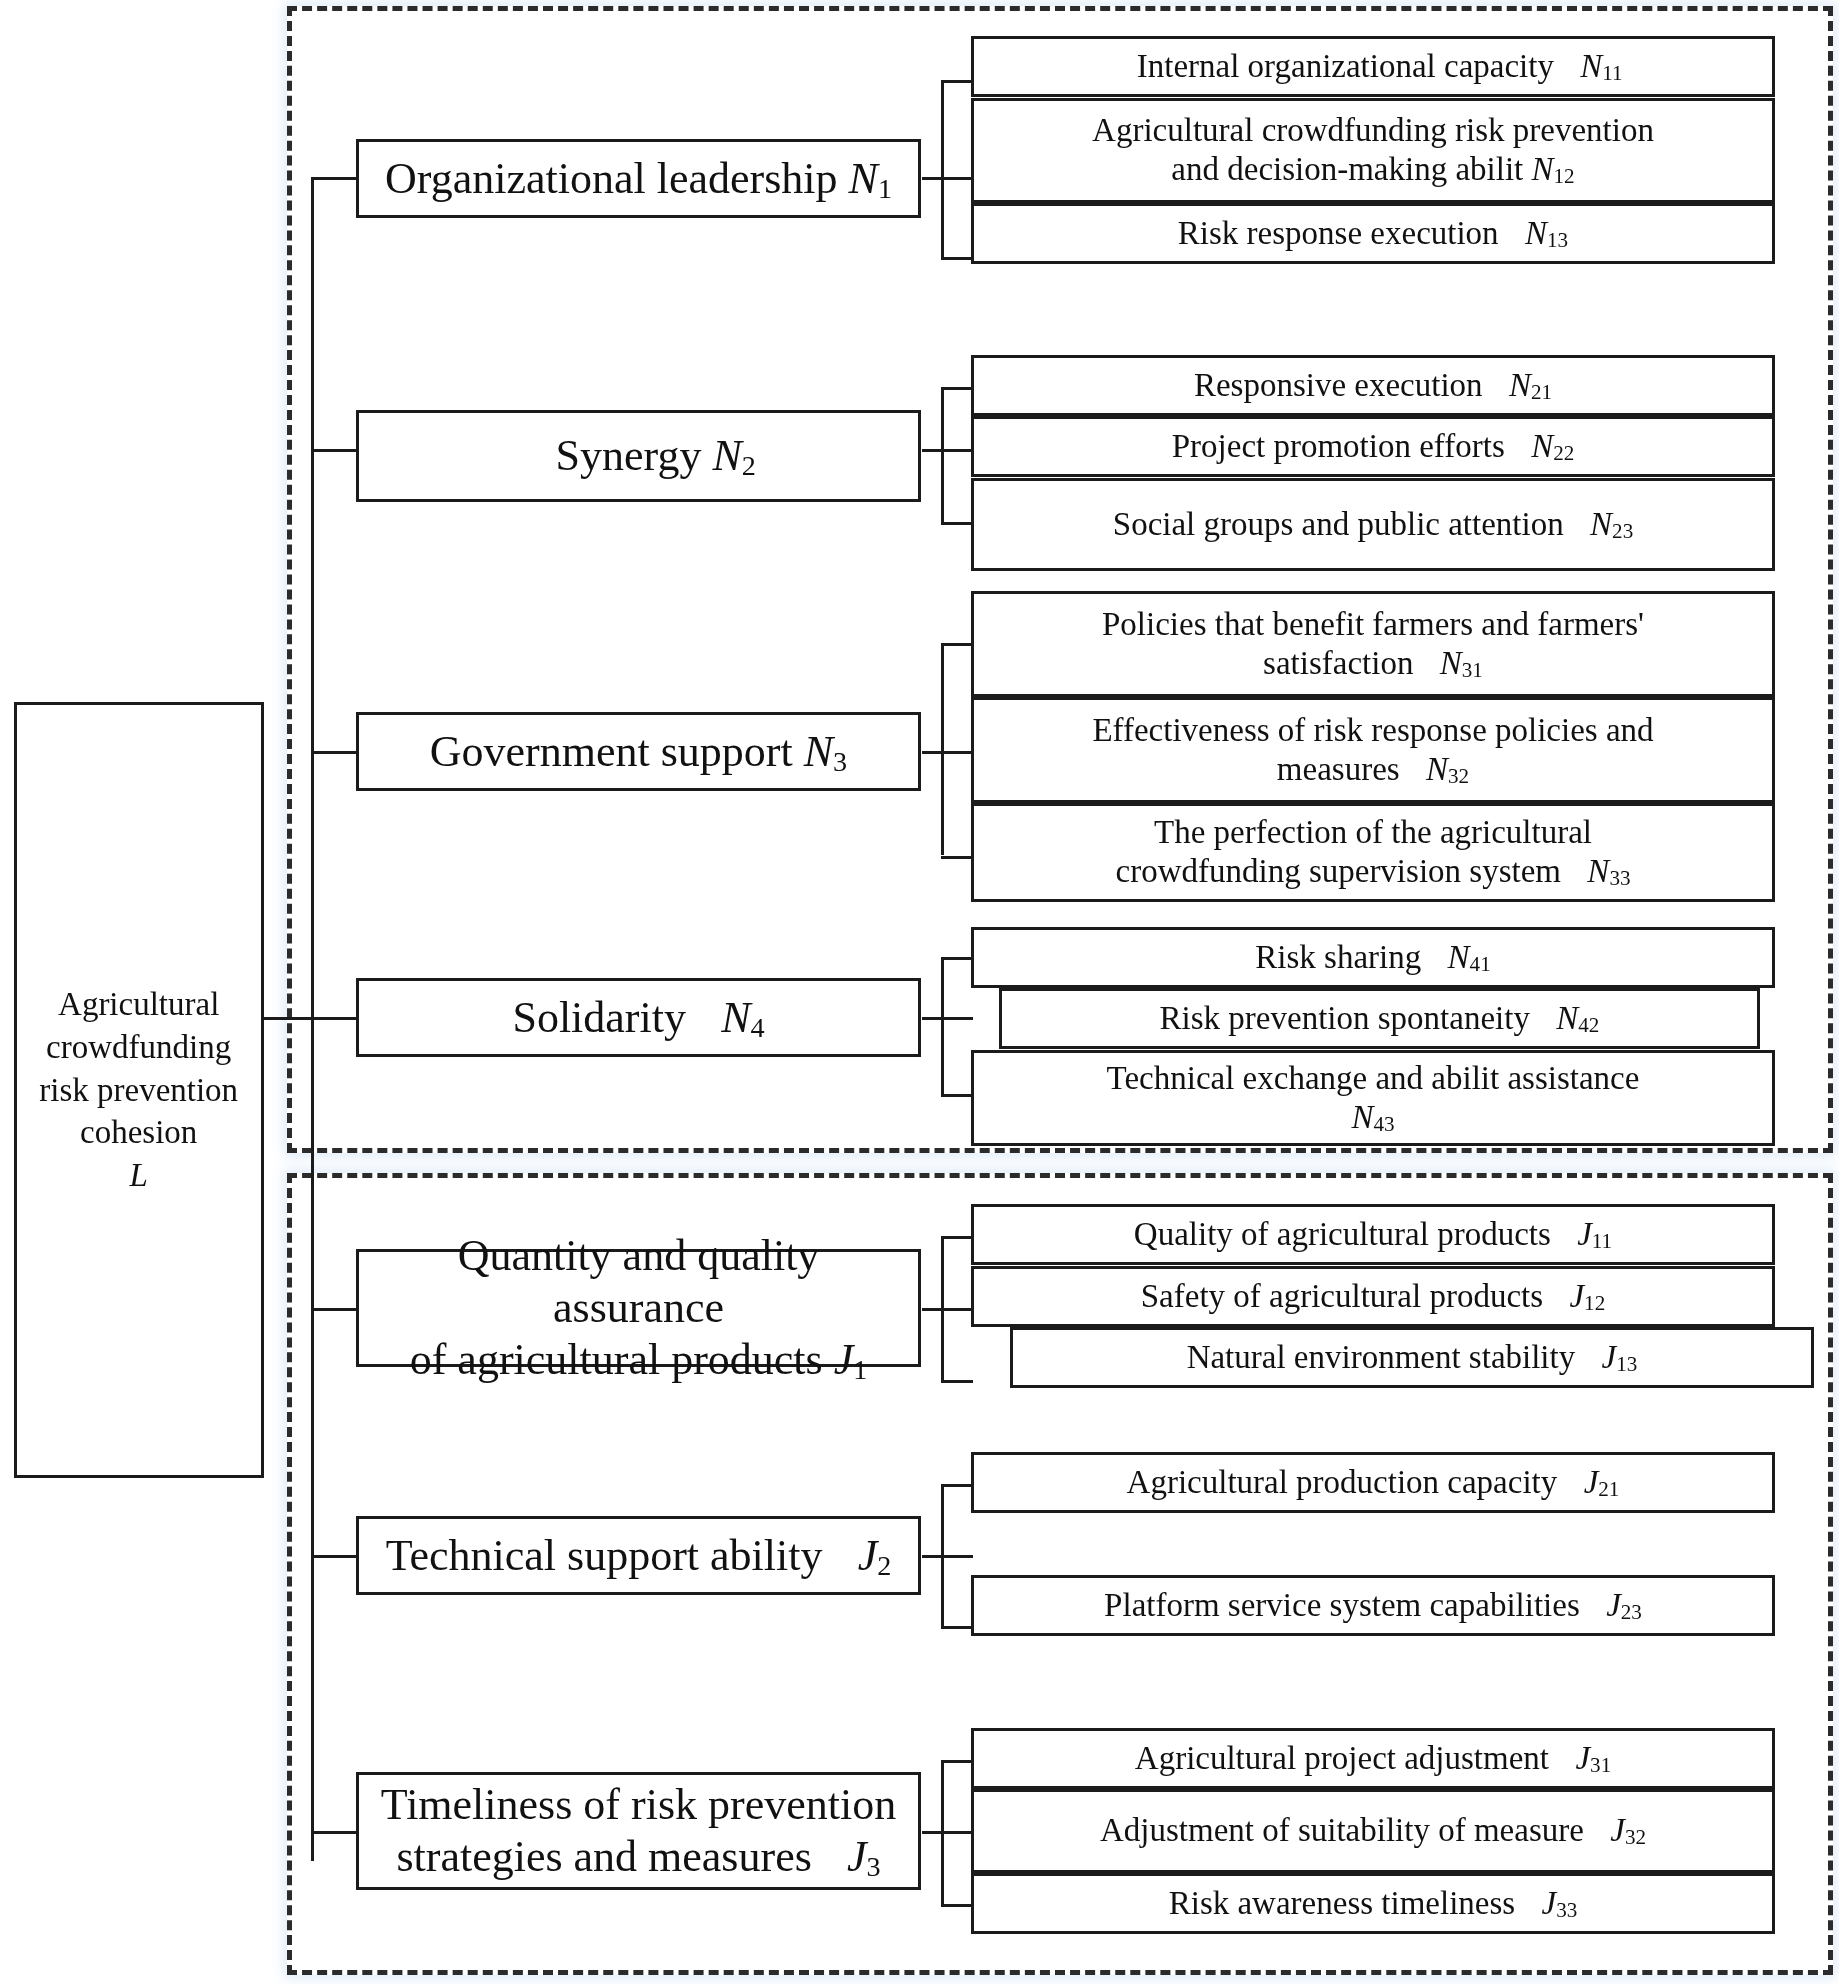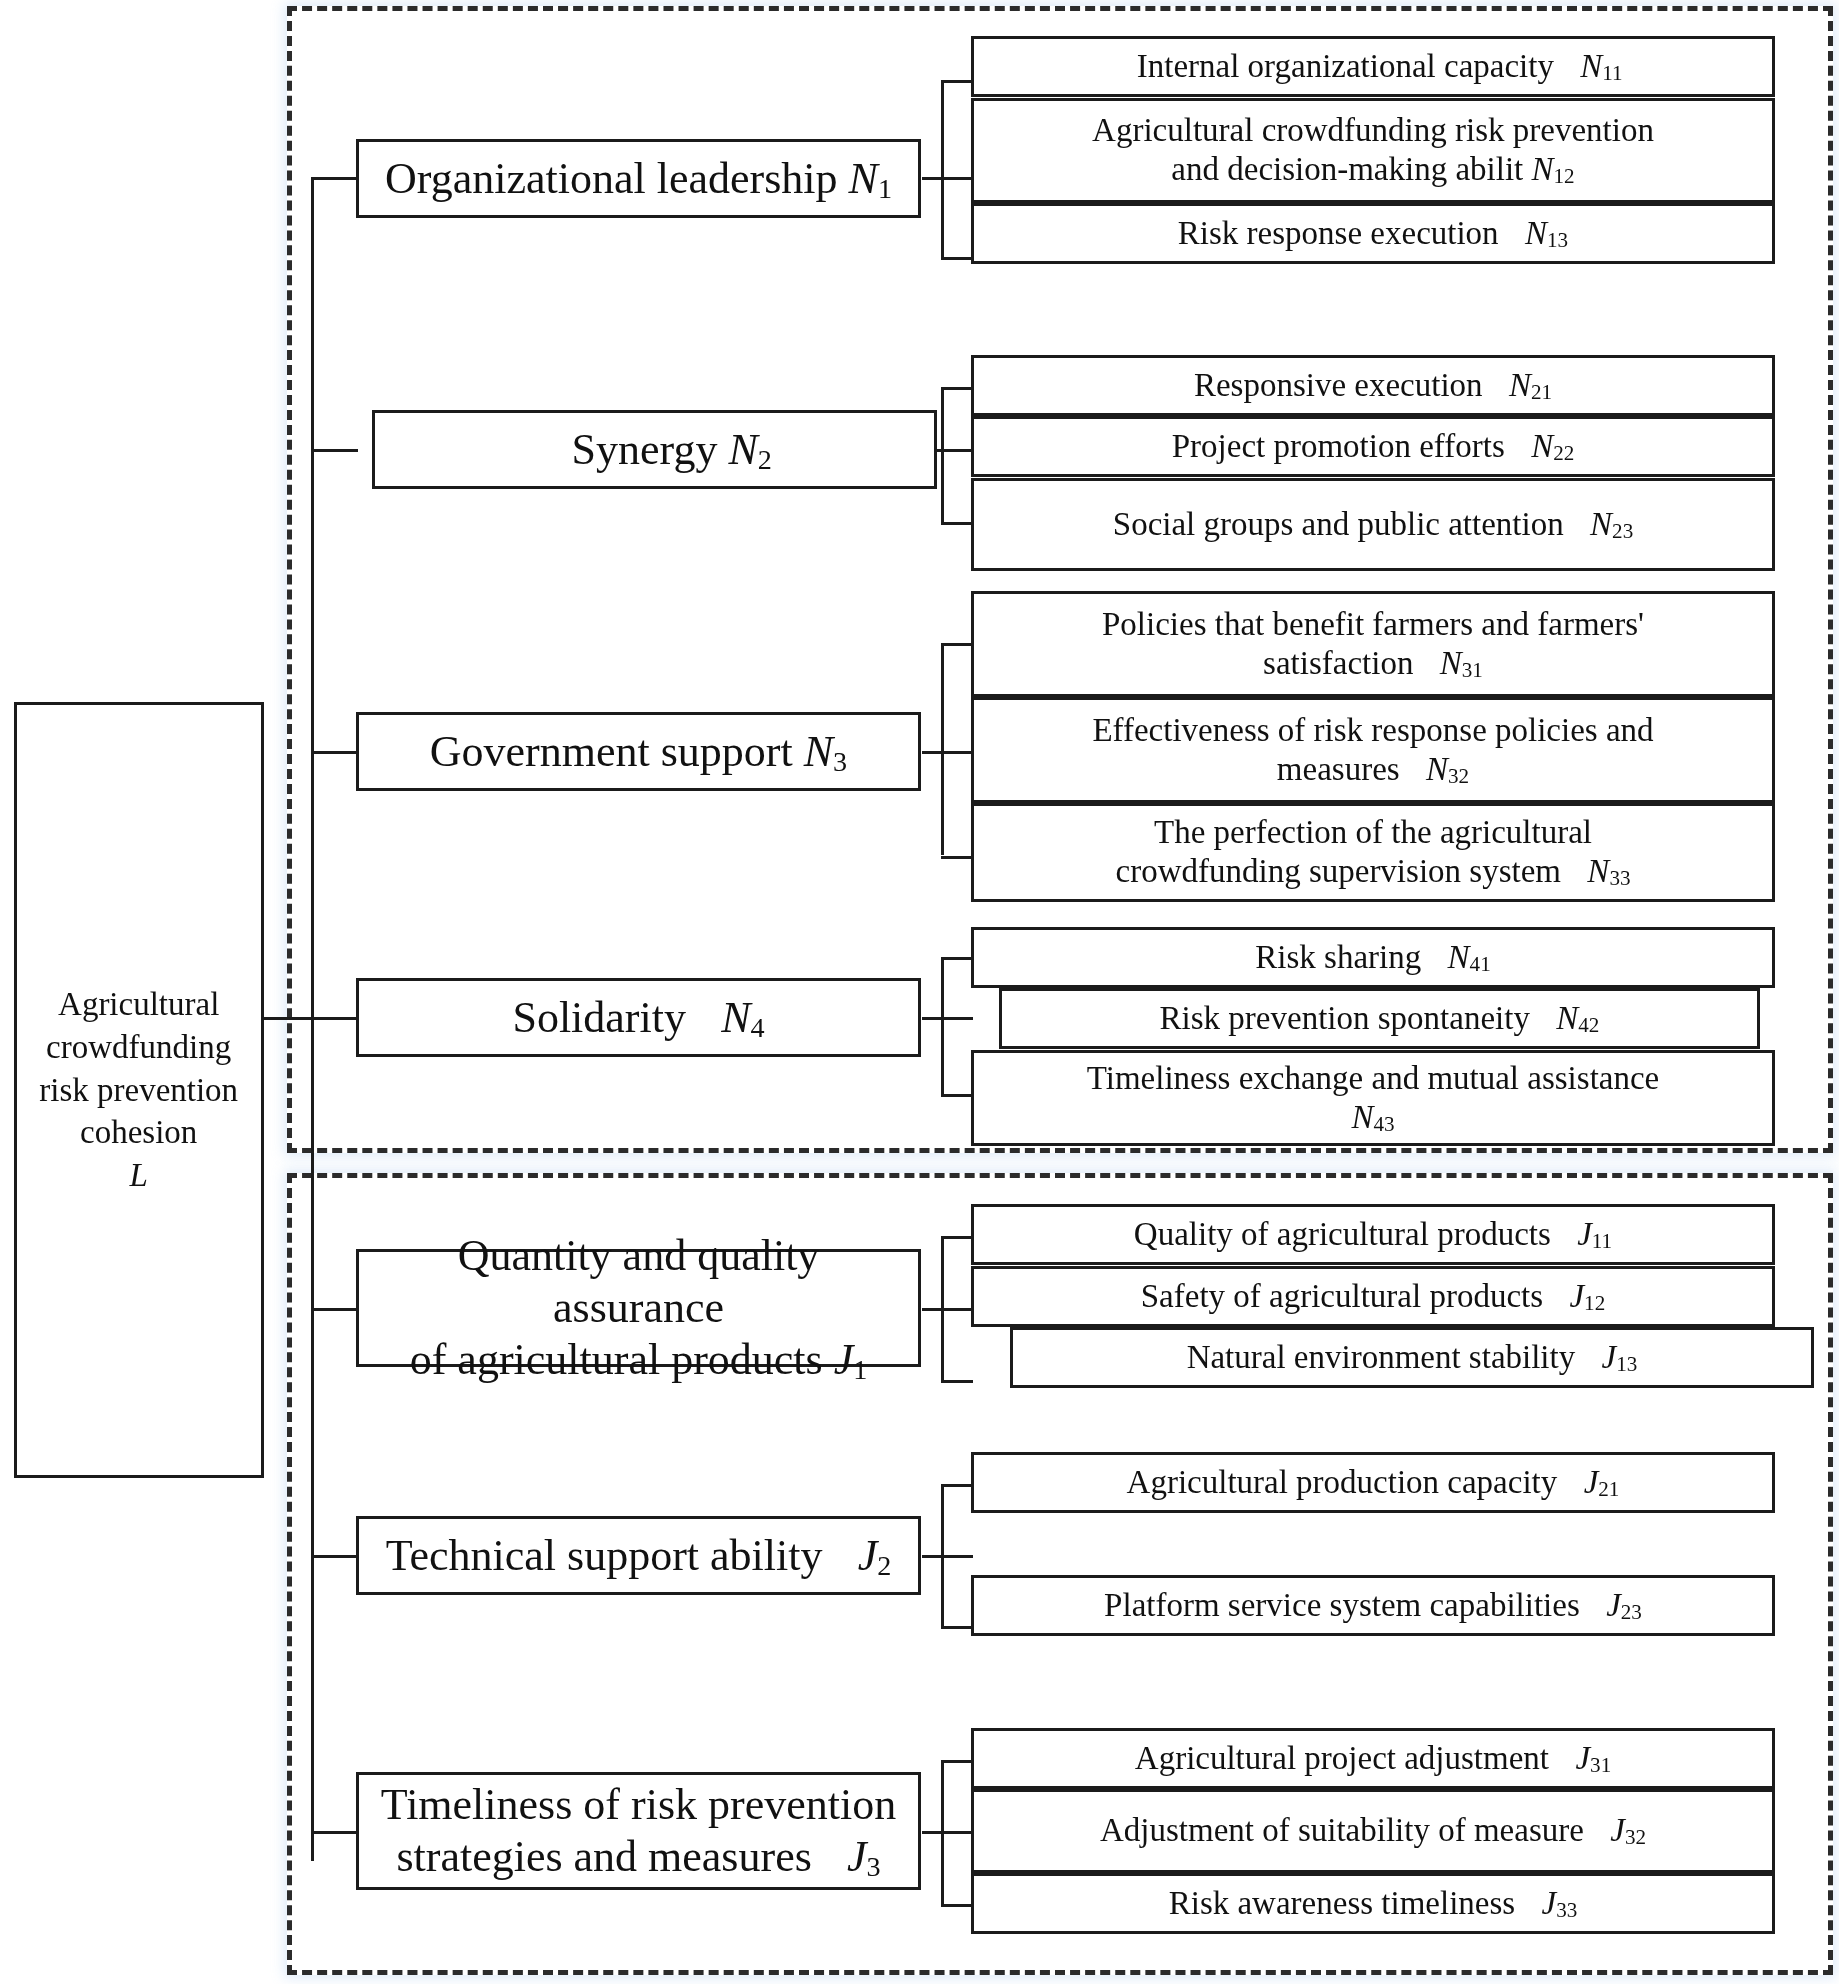--- a/index.html
+++ b/index.html
@@ -117,21 +117,21 @@
     </span>
   </div>
 
   <div class="nodebox mid-box" style="left:356px;top:139px;width:565px;height:79px;">
     <span class="txt">
       <span>Organizational leadership</span>
       <span class="v"><span>N</span><sub>1</sub></span>
     </span>
   </div>
 
-  <div class="nodebox mid-box" style="left:372px;top:410px;width:565px;height:79px;padding-left:45px;">
+  <div class="nodebox mid-box" style="left:356px;top:410px;width:565px;height:92px;padding-left:45px;">
     <span class="txt">
       <span>Synergy</span>
       <span class="v"><span>N</span><sub>2</sub></span>
     </span>
   </div>
 
   <div class="nodebox mid-box" style="left:356px;top:712px;width:565px;height:79px;">
     <span class="txt">
       <span>Government support</span>
       <span class="v"><span>N</span><sub>3</sub></span>
@@ -236,21 +236,21 @@
     </span>
   </div>
   <div class="nodebox leaf-box" style="left:999px;top:988px;width:761px;height:61px;">
     <span class="txt">
       <span>Risk prevention spontaneity</span><span class="sp"></span>
       <span class="v"><span>N</span><sub>42</sub></span>
     </span>
   </div>
   <div class="nodebox leaf-box" style="left:971px;top:1050px;width:804px;height:96px;">
     <span class="txt">
-      <span>Timeliness exchange and mutual assistance</span><br>
+      <span>Technical exchange and abilit assistance</span><br>
       <span class="v"><span>N</span><sub>43</sub></span>
     </span>
   </div>
 
   <div class="nodebox leaf-box" style="left:971px;top:1204px;width:804px;height:61px;">
     <span class="txt">
       <span>Quality of agricultural products</span><span class="sp"></span>
       <span class="v"><span>J</span><sub>11</sub></span>
     </span>
   </div>

